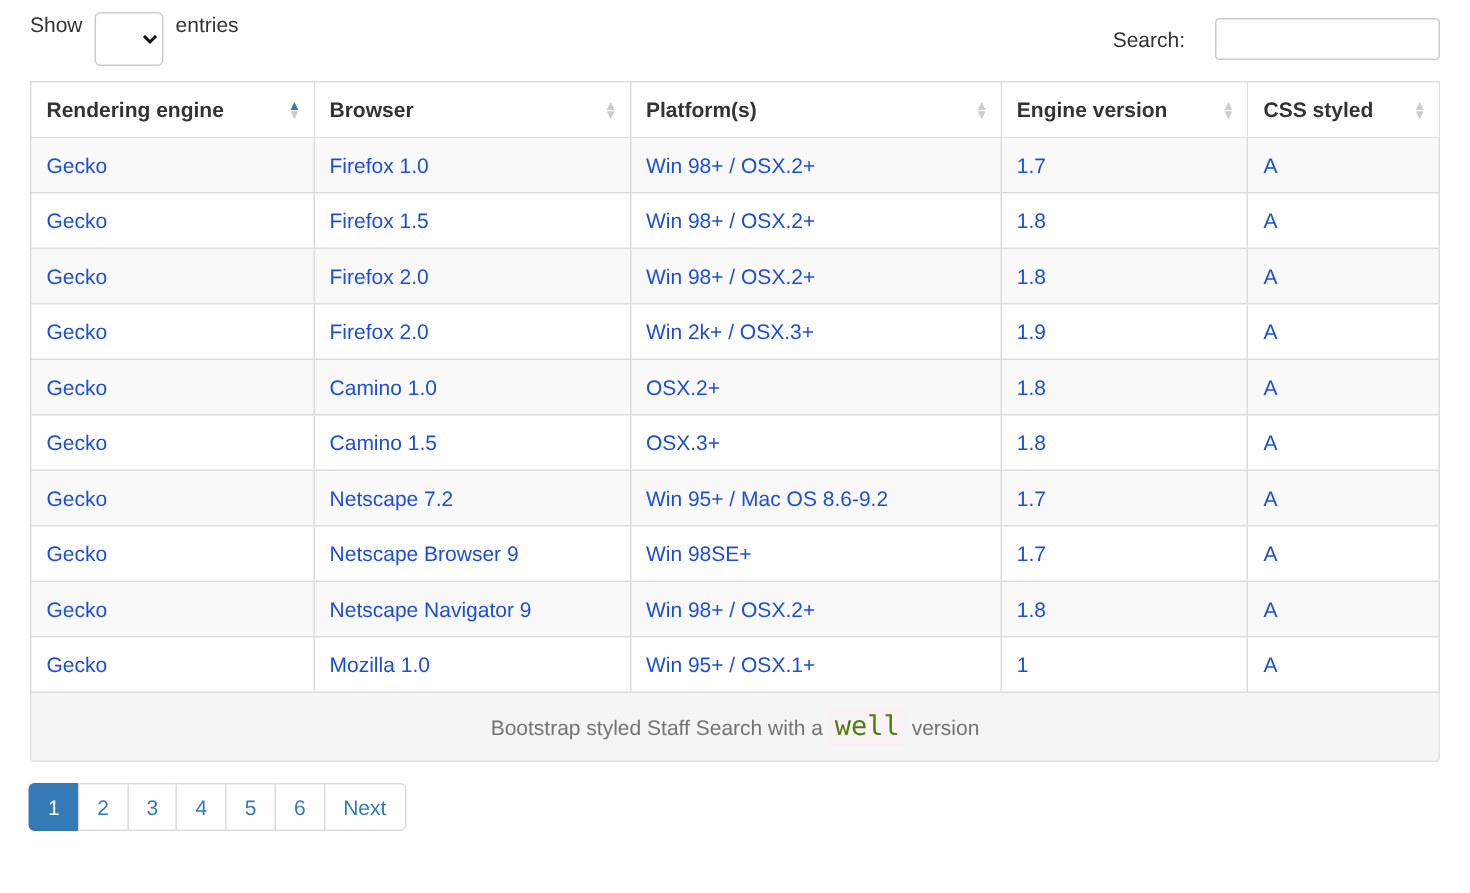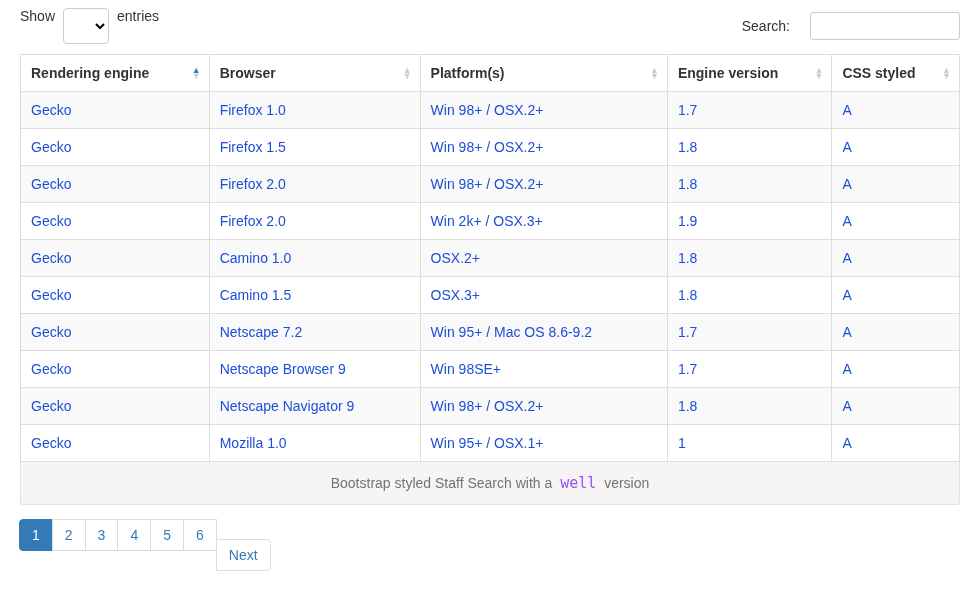--- a/index.html
+++ b/index.html
@@ -30,32 +30,32 @@
   }
   thead th.sorted-asc .sort-icons .up { color: #337ab7; }
   tbody td { padding: 10px 10px; border: 1px solid #ddd; color: #1d4ed8; }
   tbody tr:nth-child(odd) { background: #f9f9f9; }
   tbody tr:nth-child(even) { background: #fff; }
   .caption {
     background: #f5f5f5; border: 1px solid #e3e3e3; border-top: none;
     padding: 12px; text-align: center; color: #737373; border-radius: 0 0 3px 3px;
   }
   .caption code {
-    font-family: Menlo, Monaco, Consolas, monospace; color: #8b5cf6; background: #f9f2f4;
-    padding: 2px 4px; border-radius: 3px; font-size: 15px;
+    font-family: Menlo, Monaco, Consolas, monospace; color: #4d7c0f; background: #f9f2f4;
+    padding: 2px 4px; border-radius: 3px; font-size: 18px;
   }
   .bottom-row { display: flex; justify-content: space-between; align-items: center; margin-top: 14px; }
   .info { color: #333; }
   .pagination { display: flex; list-style: none; border-radius: 4px; }
   .pagination li a {
     display: block; padding: 7px 12px; border: 1px solid #ddd; margin-left: -1px;
     color: #337ab7; text-decoration: none; background: #fff; font-size: 14px; cursor: pointer;
   }
   .pagination li:first-child a { border-radius: 4px 0 0 4px; }
-  .pagination li:last-child a { border-radius: 0 4px 4px 0; margin-top: 20px; }
+  .pagination li:last-child a { border-radius: 0 4px 4px 0; }
   .pagination li.active a { background: #337ab7; color: #fff; border-color: #337ab7; }
   .pagination li.disabled a { color: #777; cursor: default; background: #fff; }
 </style>
 </head>
 <body>
 
 <div class="top-row">
   <div class="show-entries">
     <span>Show</span>
     <select>

